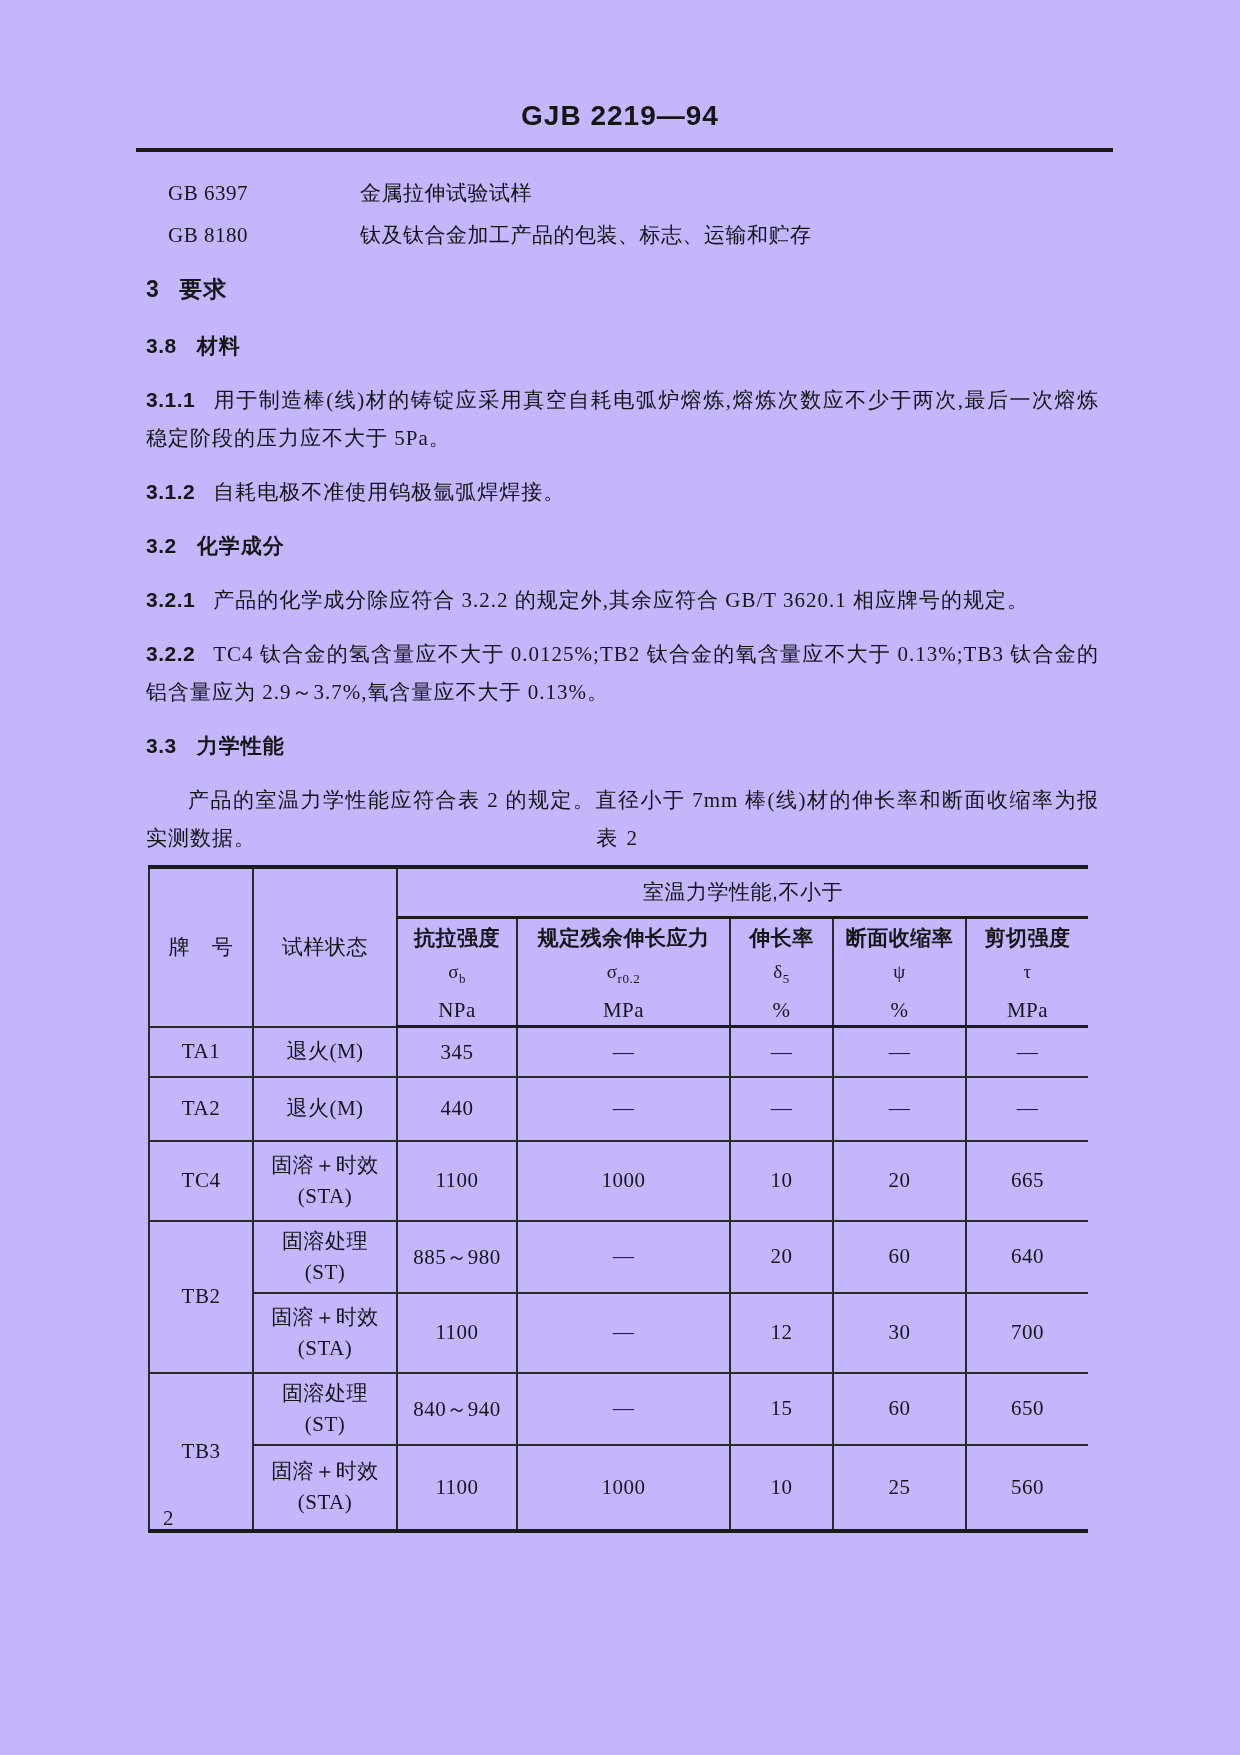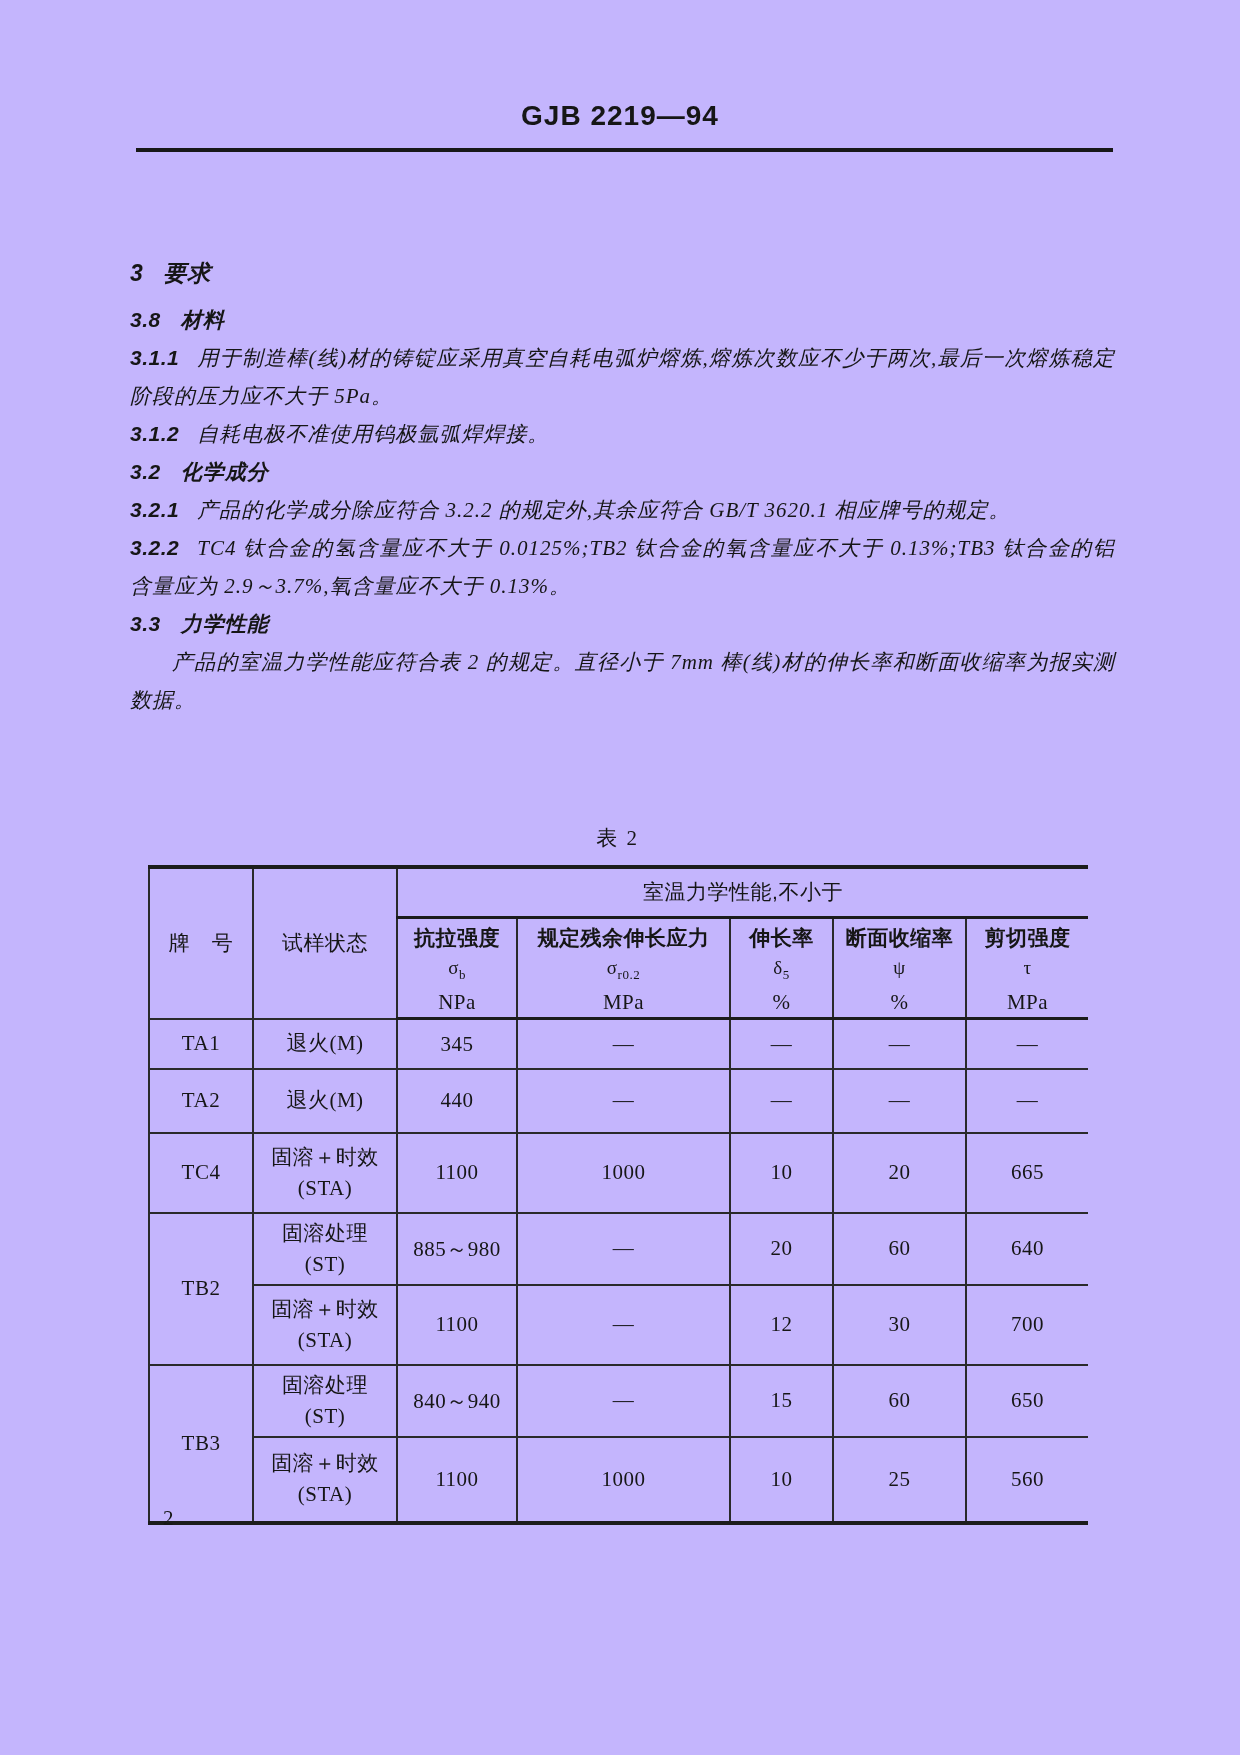--- a/index.html
+++ b/index.html
@@ -25,21 +25,21 @@
   }
   
   .refs { position:absolute; top:172px; left:168px; font-size:21px; letter-spacing:0.5px; }
   .ref-row { display:flex; height:42px; align-items:center; }
   .ref-code { width:192px; flex:none; }
   
   .body-text {
     position:absolute; top:252px; left:130px; width:985px;
     font-size:21px; letter-spacing:1px; text-align:justify;
   }
-  .body-text p, .body-text h2, .body-text h3 { margin:0; font-size:21px; font-weight:normal;font-style:italic; }
+  .body-text p, .body-text h2, .body-text h3 { margin:16px; font-size:21px; font-weight:normal; }
   .sec-h1 { line-height:42px; margin-bottom:6px !important; }
   .sec-h2 { line-height:38px; }
   .clause  { line-height:38px; }
   .num {
     font-family:"Liberation Sans","DejaVu Sans",sans-serif;
     font-weight:bold; padding-right:18px; letter-spacing:0.5px;
   }
   .sec-h1 .num, .sec-h2 .num { padding-right:20px; }
   .sec-title { font-family:"Liberation Sans","DejaVu Sans",sans-serif; font-weight:bold; }
   .sec-h1 .sec-title, .sec-h1 .num { font-size:23px; }
@@ -57,37 +57,47 @@
     font-size:21px; font-weight:normal; letter-spacing:0.5px; overflow:hidden;
   }
   table.spec th:last-child, table.spec td:last-child { border-right:0; }
   .span-head {
     font-family:"Liberation Sans","DejaVu Sans",sans-serif;
     font-weight:bold; border-bottom:3px solid #1c1c1c !important;
   }
   .head-cn { font-family:"Liberation Sans","DejaVu Sans",sans-serif; font-weight:bold; }
   tr.cols-row th { border-bottom:3px solid #1c1c1c !important; }
   .col-name { font-family:"Liberation Sans","DejaVu Sans",sans-serif; font-weight:bold; line-height:34px; padding-top:2px; }
-  .col-sym  { line-height:26px; font-size:19px; }
+  .col-sym  { line-height:34px; font-size:19px; }
   .col-sym sub { font-size:13px; }
   .col-unit { line-height:30px; }
   .state-line { line-height:31px; }
   .state-line:empty { display:none; }
   td.c-state { line-height:31px; }
   
   .page-number { position:absolute; left:163px; top:1506px; font-size:21px; }
 </style>
 </head>
 <body>
 
 <div class="page">
 
   <div class="doc-number">GJB 2219—94</div>
   <div class="top-rule"></div>
 
+  <div class="refs">
+    <div class="ref-row">
+      <span class="ref-code">GB 6397</span>
+      <span class="ref-title">金属拉伸试验试样</span>
+    </div>
+    <div class="ref-row">
+      <span class="ref-code">GB 8180</span>
+      <span class="ref-title">钛及钛合金加工产品的包装、标志、运输和贮存</span>
+    </div>
+  </div>
 
   <div class="body-text">
     <h2 class="sec-h1">
       <span class="num">3</span><span class="sec-title">要求</span>
     </h2>
     <h3 class="sec-h2">
       <span class="num">3.8</span><span class="sec-title">材料</span>
     </h3>
     <p class="clause">
       <span class="num">3.1.1</span><span>用于制造棒(线)材的铸锭应采用真空自耗电弧炉熔炼,熔炼次数应不少于两次,最后一次熔炼稳定阶段的压力应不大于 5Pa。</span>

